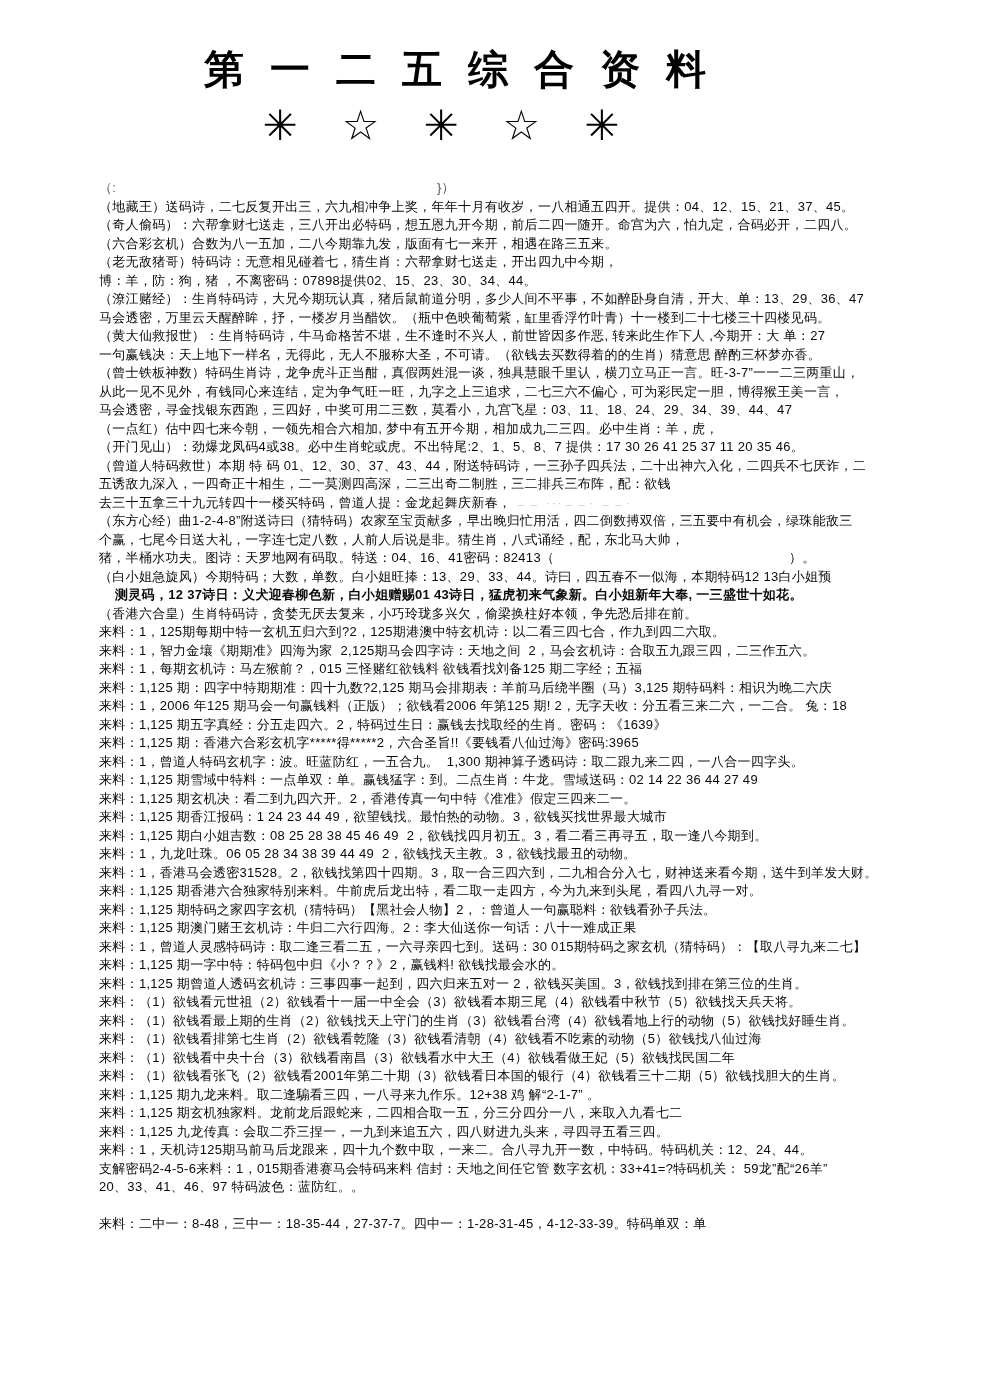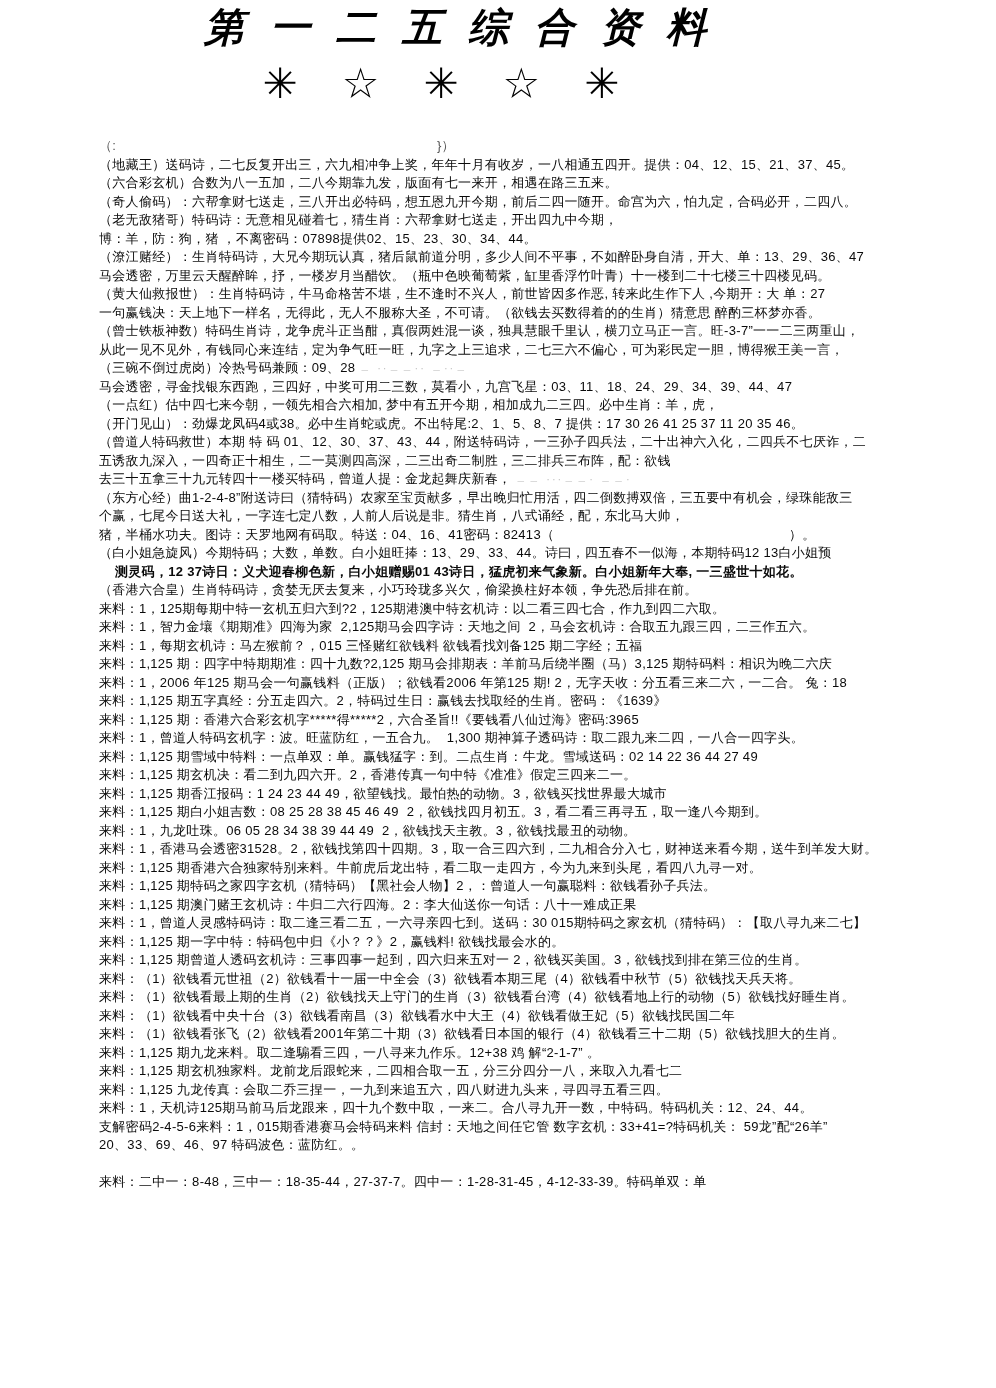--- a/index.html
+++ b/index.html
@@ -2,21 +2,21 @@
 <html><head>
 <meta charset="utf-8">
 <style>
   html,body{margin:0;padding:0;background:#ffffff;}
   body{
     width:996px;height:1388px;overflow:hidden;
     font-family:"Liberation Sans","DejaVu Sans",sans-serif;
     color:#0a0a0a;
   }
   .page{width:996px;height:1388px;position:relative;background:#fff;}
-  .doc-header{text-align:center;font-style:italic;}
+  .doc-header{padding-top:42px;text-align:center;}
   .doc-title{
     font-family:"DejaVu Serif","Liberation Serif",serif;
     font-weight:bold;font-size:40px;letter-spacing:26px;
     color:#000;white-space:nowrap;margin-left:-60px;
   }
   .symbol-row{
     margin-top:6px;margin-left:-70px;
     font-size:42px;letter-spacing:44px;color:#000;line-height:1.1;
     font-family:"DejaVu Sans",sans-serif;
   }
@@ -38,31 +38,30 @@
 <body>
 
 <div class="page">
   <div class="doc-header">
     <div class="doc-title">第一二五综合资料</div>
     <div class="symbol-row"><span>✳</span><span>☆</span><span>✳</span><span>☆</span><span>✳</span></div>
   </div>
   <div class="doc-body">
       <div class="line faint">（:                                                                                  }）</div>
       <div class="line">（地藏王）送码诗，二七反复开出三，六九相冲争上奖，年年十月有收岁，一八相通五四开。提供：04、12、15、21、37、45。</div>
+      <div class="line">（奇人偷码）：六帮拿财七送走，三八开出必特码，想五恩九开今期，前后二四一随开。命宫为六，怕九定，合码必开，二四八。</div>
       <div class="line">（六合彩玄机）合数为八一五加，二八今期靠九发，版面有七一来开，相遇在路三五来。</div>
-      <div class="line">（奇人偷码）：六帮拿财七送走，三八开出必特码，想五恩九开今期，前后二四一随开。命宫为六，怕九定，合码必开，二四八。</div>
       <div class="line">（老无敌猪哥）特码诗：无意相见碰着七，猜生肖：六帮拿财七送走，开出四九中今期，</div>
       <div class="line">博：羊，防：狗，猪 ，不离密码：07898提供02、15、23、30、34、44。</div>
       <div class="line">（潦江赌经）：生肖特码诗，大兄今期玩认真，猪后鼠前道分明，多少人间不平事，不如醉卧身自清，开大、单：13、29、36、47</div>
       <div class="line">马会透密，万里云天醒醉眸，抒，一楼岁月当醋饮。（瓶中色映葡萄紫，缸里香浮竹叶青）十一楼到二十七楼三十四楼见码。</div>
       <div class="line">（黄大仙救报世）：生肖特码诗，牛马命格苦不堪，生不逢时不兴人，前世皆因多作恶, 转来此生作下人 ,今期开：大 单：27</div>
       <div class="line">一句赢钱决：天上地下一样名，无得此，无人不服称大圣，不可请。（欲钱去买数得着的的生肖）猜意思 醉酌三杯梦亦香。</div>
       <div class="line">（曾士铁板神数）特码生肖诗，龙争虎斗正当酣，真假两姓混一谈，独具慧眼千里认，横刀立马正一言。旺-3-7”一一二三两重山，</div>
       <div class="line">从此一见不见外，有钱同心来连结，定为争气旺一旺，九字之上三追求，二七三六不偏心，可为彩民定一胆，博得猴王美一言，</div>
-      <div class="line">（三碗不倒过虎岗）冷热号码兼顾：09、28 <span class="ghost">﹘ ··﹘﹘·· ﹘··﹘</span></div>
       <div class="line">马会透密，寻金找银东西跑，三四好，中奖可用二三数，莫看小，九宫飞星：03、11、18、24、29、34、39、44、47</div>
       <div class="line">（一点红）估中四七来今朝，一领先相合六相加, 梦中有五开今期，相加成九二三四。必中生肖：羊，虎，</div>
       <div class="line">（开门见山）：劲爆龙凤码4或38。必中生肖蛇或虎。不出特尾:2、1、5、8、7 提供：17 30 26 41 25 37 11 20 35 46。</div>
       <div class="line">（曾道人特码救世）本期 特 码 01、12、30、37、43、44，附送特码诗，一三孙子四兵法，二十出神六入化，二四兵不七厌诈，二</div>
       <div class="line">五诱敌九深入，一四奇正十相生，二一莫测四高深，二三出奇二制胜，三二排兵三布阵，配：欲钱</div>
       <div class="line">去三十五拿三十九元转四十一楼买特码，曾道人提：金龙起舞庆新春， <span class="ghost">﹘﹘ ···﹘﹘· ﹘﹘·</span></div>
       <div class="line">（东方心经）曲1-2-4-8”附送诗曰（猜特码）农家至宝贡献多，早出晚归忙用活，四二倒数搏双倍，三五要中有机会，绿珠能敌三</div>
       <div class="line">个赢，七尾今日送大礼，一字连七定八数，人前人后说是非。猜生肖，八式诵经，配，东北马大帅，</div>
       <div class="line">猪，半桶水功夫。图诗：天罗地网有码取。特送：04、16、41密码：82413（                                                            ）。</div>
       <div class="line">（白小姐急旋风）今期特码；大数，单数。白小姐旺捧：13、29、33、44。诗曰，四五春不一似海，本期特码12 13白小姐预</div>
@@ -83,24 +82,25 @@
       <div class="line">来料：1，九龙吐珠。06 05 28 34 38 39 44 49  2，欲钱找天主教。3，欲钱找最丑的动物。</div>
       <div class="line">来料：1，香港马会透密31528。2，欲钱找第四十四期。3，取一合三四六到，二九相合分入七，财神送来看今期，送牛到羊发大财。</div>
       <div class="line">来料：1,125 期香港六合独家特别来料。牛前虎后龙出特，看二取一走四方，今为九来到头尾，看四八九寻一对。</div>
       <div class="line">来料：1,125 期特码之家四字玄机（猜特码）【黑社会人物】2，：曾道人一句赢聪料：欲钱看孙子兵法。</div>
       <div class="line">来料：1,125 期澳门赌王玄机诗：牛归二六行四海。2：李大仙送你一句话：八十一难成正果</div>
       <div class="line">来料：1，曾道人灵感特码诗：取二逢三看二五，一六寻亲四七到。送码：30 015期特码之家玄机（猜特码）：【取八寻九来二七】</div>
       <div class="line">来料：1,125 期一字中特：特码包中归《小？？》2，赢钱料! 欲钱找最会水的。</div>
       <div class="line">来料：1,125 期曾道人透码玄机诗：三事四事一起到，四六归来五对一 2，欲钱买美国。3，欲钱找到排在第三位的生肖。</div>
       <div class="line">来料：（1）欲钱看元世祖（2）欲钱看十一届一中全会（3）欲钱看本期三尾（4）欲钱看中秋节（5）欲钱找天兵天将。</div>
       <div class="line">来料：（1）欲钱看最上期的生肖（2）欲钱找天上守门的生肖（3）欲钱看台湾（4）欲钱看地上行的动物（5）欲钱找好睡生肖。</div>
+      <div class="line">来料：（1）欲钱看排第七生肖（2）欲钱看乾隆（3）欲钱看清朝（4）欲钱看不吃素的动物（5）欲钱找八仙过海</div>
       <div class="line">来料：（1）欲钱看中央十台（3）欲钱看南昌（3）欲钱看水中大王（4）欲钱看做王妃（5）欲钱找民国二年</div>
       <div class="line">来料：（1）欲钱看张飞（2）欲钱看2001年第二十期（3）欲钱看日本国的银行（4）欲钱看三十二期（5）欲钱找胆大的生肖。</div>
       <div class="line">来料：1,125 期九龙来料。取二逢騸看三四，一八寻来九作乐。12+38 鸡 解“2-1-7” 。</div>
       <div class="line">来料：1,125 期玄机独家料。龙前龙后跟蛇来，二四相合取一五，分三分四分一八，来取入九看七二</div>
       <div class="line">来料：1,125 九龙传真：会取二乔三捏一，一九到来追五六，四八财进九头来，寻四寻五看三四。</div>
       <div class="line">来料：1，天机诗125期马前马后龙跟来，四十九个数中取，一来二。合八寻九开一数，中特码。特码机关：12、24、44。</div>
       <div class="line">支解密码2-4-5-6来料：1，015期香港赛马会特码来料 信封：天地之间任它管 数字玄机：33+41=?特码机关： 59龙”配“26羊”</div>
-      <div class="line">20、33、69、46、97 特码波色：蓝防红。。</div>
+      <div class="line">20、33、41、46、97 特码波色：蓝防红。。</div>
       <div class="line"></div>
       <div class="line">来料：二中一：8-48，三中一：18-35-44，27-37-7。四中一：1-28-31-45，4-12-33-39。特码单双：单</div>
     </div>
 </div>
 
 </body></html>

